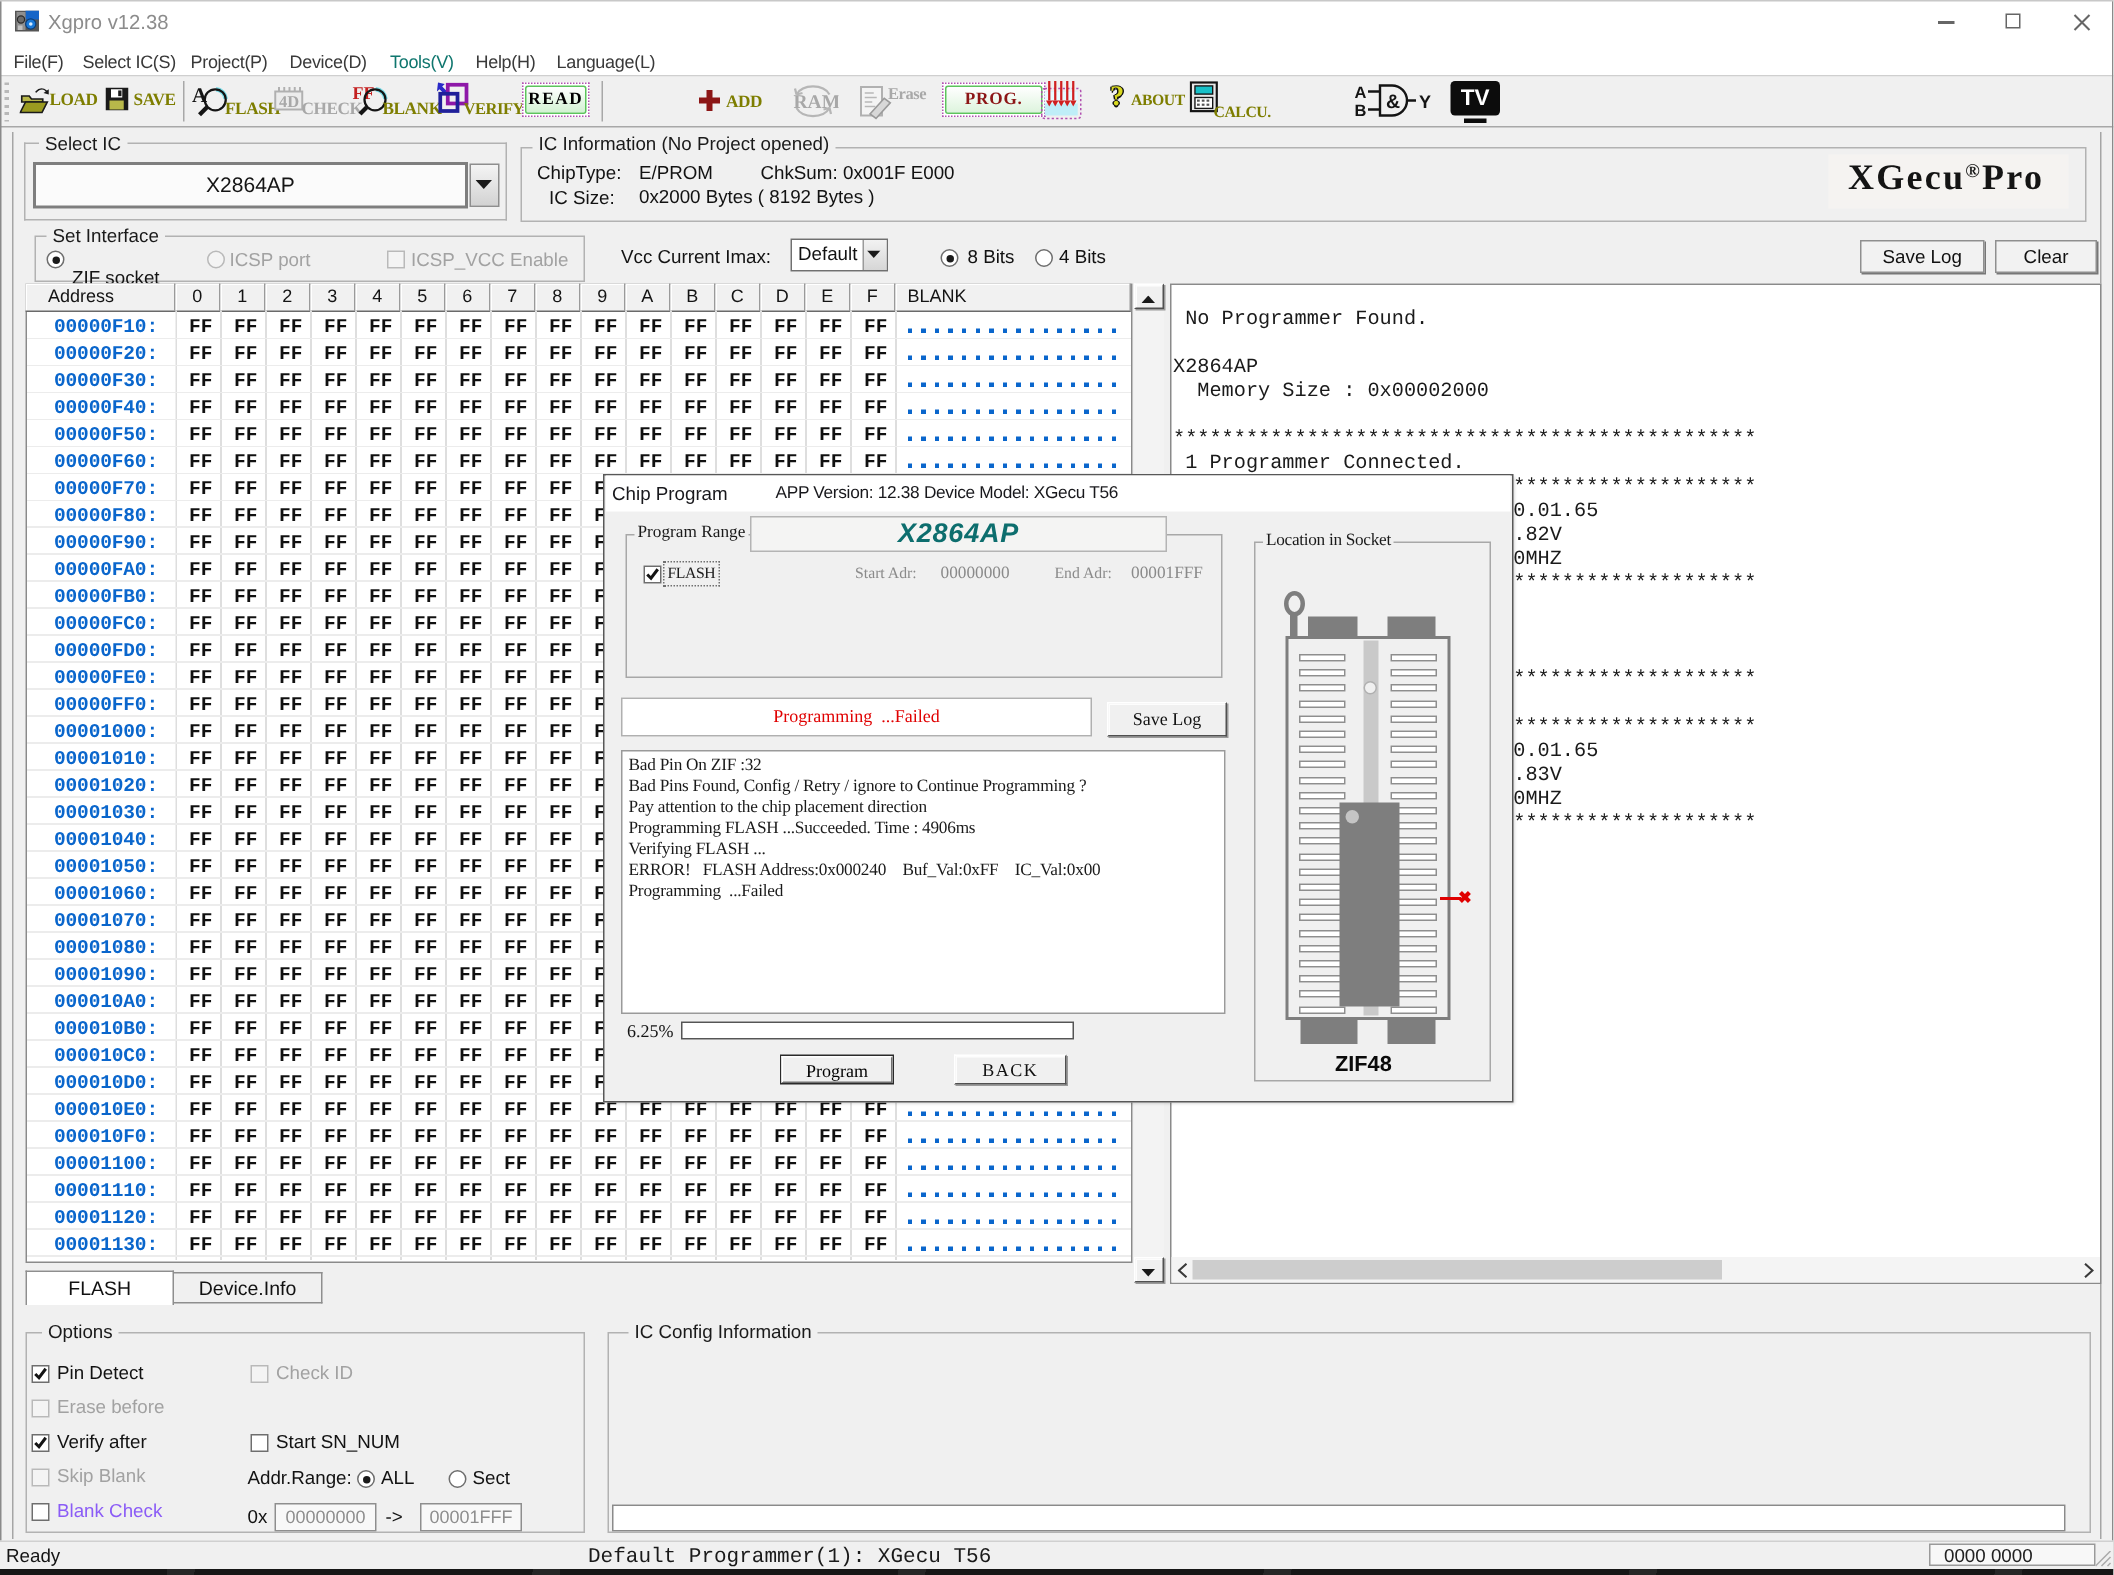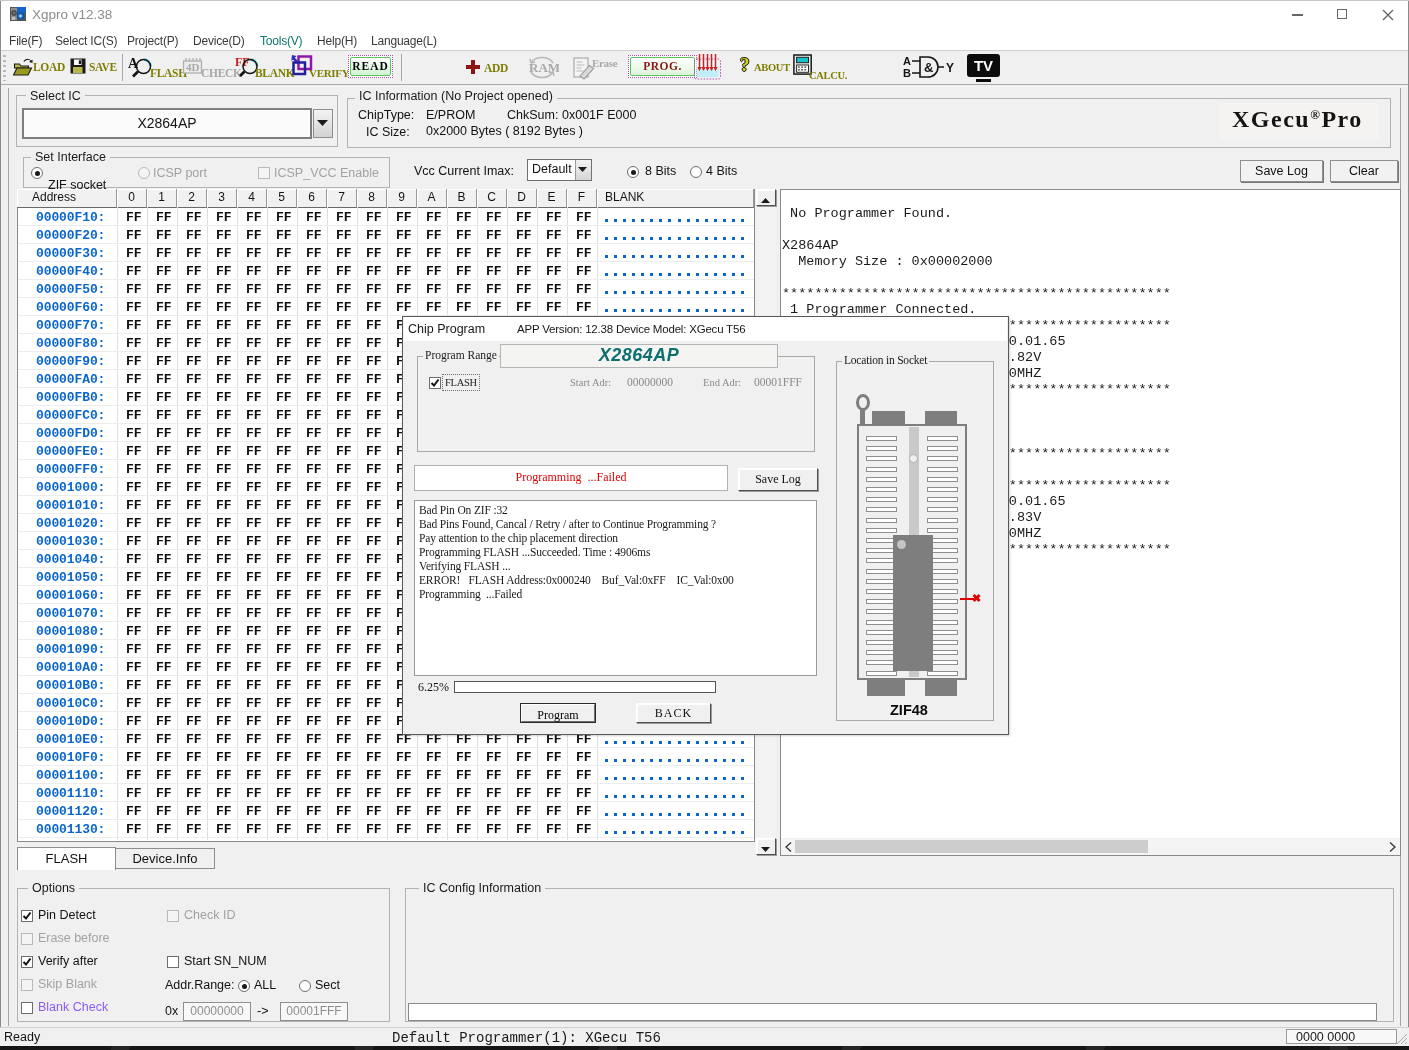--- a/index.html
+++ b/index.html
@@ -508,21 +508,21 @@
     <div class="glab" style="left:627px;top:376px;font-size:11.5px">00000000</div>
     <div class="glab" style="left:703px;top:377px;font-size:10.5px">End Adr:</div>
     <div class="glab" style="left:754px;top:376px;font-size:11.5px">00001FFF</div>
     <div class="abs" style="left:414px;top:465px;width:314px;height:26px;background:#fff;border:1px solid #b0b0b0"></div>
     <div class="abs serif" style="left:414px;top:470px;width:314px;text-align:center;font-size:12px;color:#e00000">Programming&nbsp; ...Failed</div>
     <div class="bevel" style="left:738px;top:468px;width:80px;height:23px;">
       <div class="serif" style="line-height:21px;font-size:12px">Save Log</div>
     </div>
     <div class="abs" style="left:414px;top:500px;width:403px;height:176px;background:#fff;border:1px solid #9a9a9a"></div>
     <pre class="abs serif" style="left:419px;top:503px;font-size:11.5px;line-height:14px;color:#1a1a1a;letter-spacing:-0.15px">Bad Pin On ZIF :32
-Bad Pins Found, Cancal / Retry / after to Continue Programming ?
+Bad Pins Found, Config / Retry / ignore to Continue Programming ?
 Pay attention to the chip placement direction
 Programming FLASH ...Succeeded. Time : 4906ms
 Verifying FLASH ...
 ERROR!   FLASH Address:0x000240    Buf_Val:0xFF    IC_Val:0x00
 Programming  ...Failed</pre>
     <div class="abs serif" style="left:418px;top:680px;font-size:12px;color:#141414">6.25%</div>
     <div class="abs" style="left:454px;top:681px;width:262px;height:12px;background:#fff;border:1px solid #555"></div>
     <div class="abs" style="left:520px;top:703px;width:76px;height:20px;border:1px solid #2a2a2a">
       <div style="width:100%;height:100%;background:#f0f0f0;border-top:1.5px solid #fff;border-left:1.5px solid #fff;border-right:1.5px solid #707070;border-bottom:1.5px solid #707070;text-align:center"><span class="serif" style="font-size:12px;line-height:17px">Program</span></div>
     </div>

